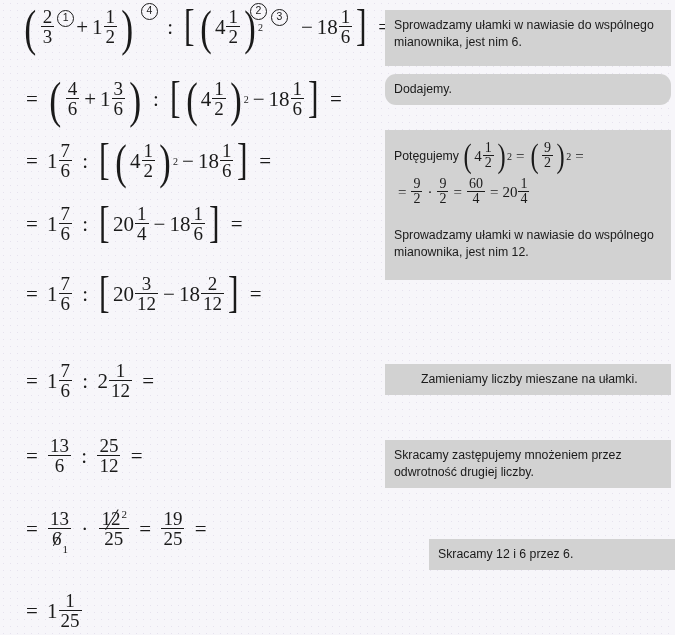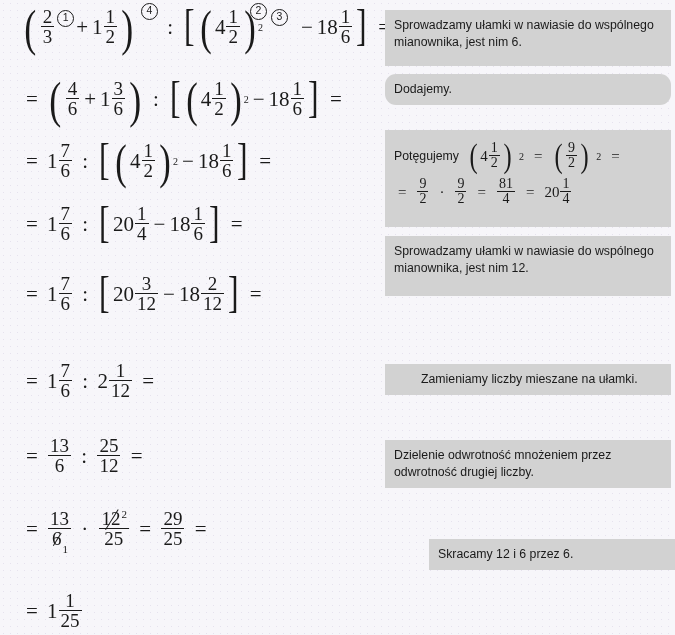--- a/index.html
+++ b/index.html
@@ -68,21 +68,21 @@
     position:absolute;left:385px;width:286px;
     background:#d2d2d2;color:#1a1a1a;
     font-family:"Liberation Sans", sans-serif;
     font-size:12.3px;line-height:1.42;
     padding:7px 9px 8px 9px;
     box-sizing:border-box;
   }
   .cbox .ctext{display:block;}
 
   
-  .cmath{font-family:"Liberation Serif", serif;font-size:15px;gap:6px;}
+  .cmath{font-family:"Liberation Serif", serif;font-size:15px;}
   .cbox .frac{font-size:14px;}
   .cbox .paren > .dl,.cbox .paren > .dr{font-size:34px;line-height:0.78;}
   .crow{display:flex;align-items:center;white-space:nowrap;}
   .crow.r2{margin-top:6px;}
   .clabel{font-family:"Liberation Sans", sans-serif;font-size:12.3px;margin-right:3px;}
 </style>
 </head>
 <body>
 
 <div class="page">
@@ -277,21 +277,21 @@
         <span class="n">13</span>
         <span class="d"><span class="cancel">6</span><span class="sub-s">1</span></span>
       </span>
       <span class="op">·</span>
       <span class="frac">
         <span class="n"><span class="cancel">12</span><span class="sup-s">2</span></span>
         <span class="d">25</span>
       </span>
       <span class="op">=</span>
       <span class="frac">
-        <span class="n">29</span>
+        <span class="n">19</span>
         <span class="d">25</span>
       </span>
       <span class="op">=</span>
     </div>
 
     <div class="mline" style="top:592px;left:22px;">
       <span class="op">=</span>
       <span class="mixed">
         <span class="w">1</span><span class="frac"><span class="n">1</span><span class="d">25</span></span>
       </span>
@@ -340,40 +340,40 @@
         <span class="n">9</span>
         <span class="d">2</span>
       </span>
       <span class="op">·</span>
       <span class="frac">
         <span class="n">9</span>
         <span class="d">2</span>
       </span>
       <span class="op">=</span>
       <span class="frac">
-        <span class="n">81</span>
+        <span class="n">60</span>
         <span class="d">4</span>
       </span>
       <span class="op">=</span>
       <span class="mixed">
         <span class="w">20</span><span class="frac"><span class="n">1</span><span class="d">4</span></span>
       </span>
     </div>
   </div>
 
-  <div class="cbox" style="top:236px;height:60px;">
+  <div class="cbox" style="top:220px;height:60px;">
     <span class="ctext">Sprowadzamy ułamki w nawiasie do wspólnego mianownika, jest nim 12.</span>
   </div>
 
   <div class="cbox" style="top:364px;height:31px;padding-left:36px;">
     <span class="ctext">Zamieniamy liczby mieszane na ułamki.</span>
   </div>
 
   <div class="cbox" style="top:440px;height:48px;">
-    <span class="ctext">Dzielenie odwrotność mnożeniem przez odwrotność drugiej liczby.</span>
+    <span class="ctext">Skracamy zastępujemy mnożeniem przez odwrotność drugiej liczby.</span>
   </div>
 
   <div class="cbox" style="top:539px;height:31px;margin-left:44px;">
     <span class="ctext">Skracamy 12 i 6 przez 6.</span>
   </div>
 
 
 </div>
 
 </body></html>

